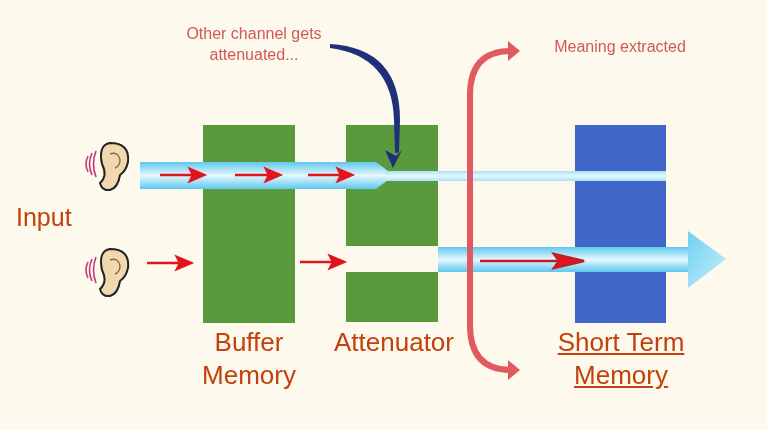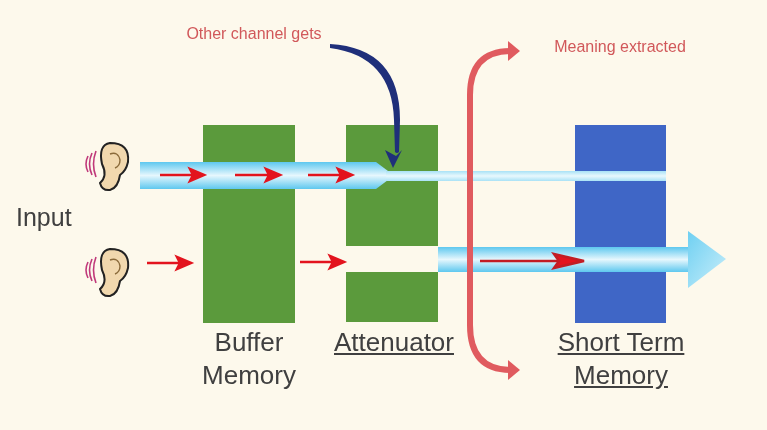--- a/index.html
+++ b/index.html
@@ -4,21 +4,21 @@
 <style>
   html, body { margin: 0; padding: 0; }
   body {
     width: 767px; height: 430px; overflow: hidden;
     background: #fdf9ec;
     font-family: "Liberation Sans", "DejaVu Sans", sans-serif;
     position: relative;
   }
   #stage { position: absolute; left: 8px; top: 0; width: 767px; height: 384px; }
   .label {
-    position: absolute; text-align: center; color: #404040;
+    position: absolute; text-align: center; color: #c2410c;
     font-size: 26px; line-height: 33px; white-space: nowrap;
   }
   .note {
     position: absolute; text-align: center; color: #d1585a;
     font-size: 16px; line-height: 21px; white-space: nowrap;
   }
 </style>
 </head>
 <body>
 
@@ -97,29 +97,30 @@
     <path d="M12,13 Q7,24 12,35" fill="none" stroke="#c0397a" stroke-width="1.6"></path>
     <path d="M16,11 Q11,24 16,37" fill="none" stroke="#c0397a" stroke-width="1.6"></path>
     <path d="M30,3 Q50,3 48,22 Q46,31 40,35 Q38,48 30,50 Q22,51 20,43 Q28,36 22,24 Q18,5 30,3 Z" fill="#f1d8ae" stroke="#222" stroke-width="2"></path>
     <path d="M30,14 Q38,11 40,20 Q40,26 35,28" fill="none" stroke="#8a6a3a" stroke-width="1.4"></path>
   </g>
 </svg>
 
 
 <div class="note" style="left:160px; top:23px; width:172px;">
   <div>Other channel gets</div>
+  <div>attenuated...</div>
 </div>
 <div class="note" style="left:526px; top:36px; width:172px;">
   <div>Meaning extracted</div>
 </div>
 
 <div class="label" style="left:8px; top:201px; font-size:25px; text-align:left;">Input</div>
 
 <div class="label" style="left:171px; top:326px; width:140px;">
   <div>Buffer</div>
   <div>Memory</div>
 </div>
-<div class="label" style="left:316px; top:326px; width:140px;text-decoration:underline;">Attenuator</div>
+<div class="label" style="left:316px; top:326px; width:140px;">Attenuator</div>
 <div class="label" style="left:533px; top:326px; width:160px;text-decoration:underline;">
   <div>Short Term</div>
   <div>Memory</div>
 </div>
 </div>
 
 </body></html>

